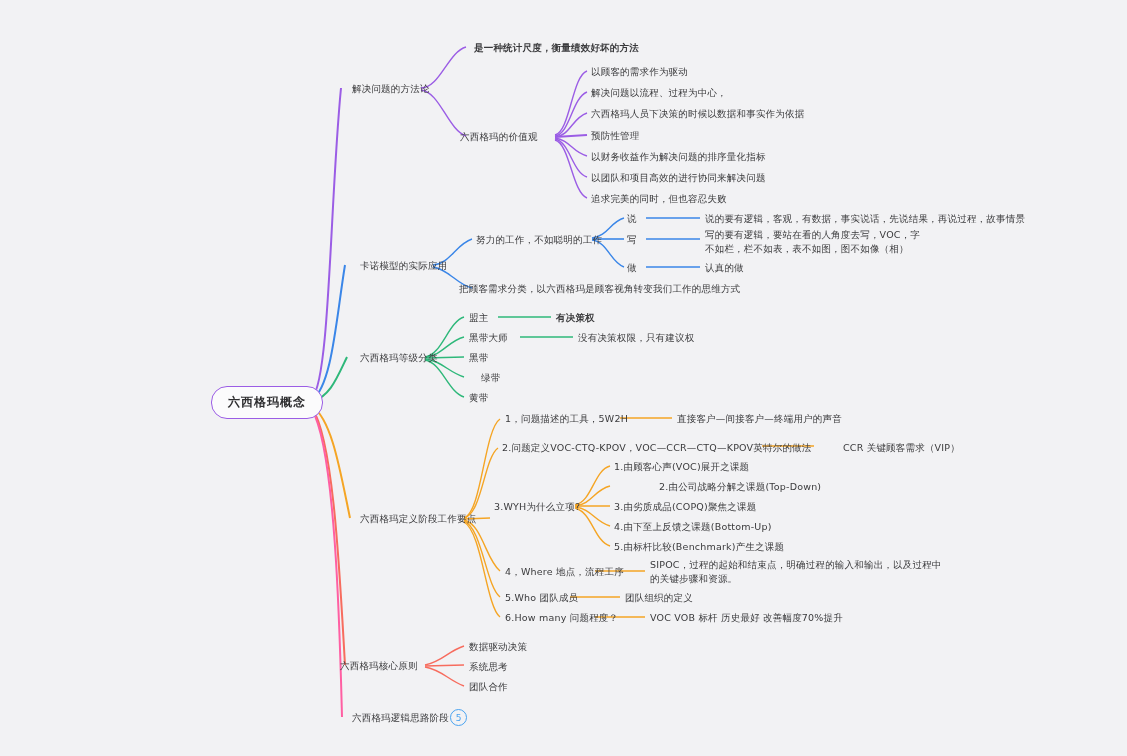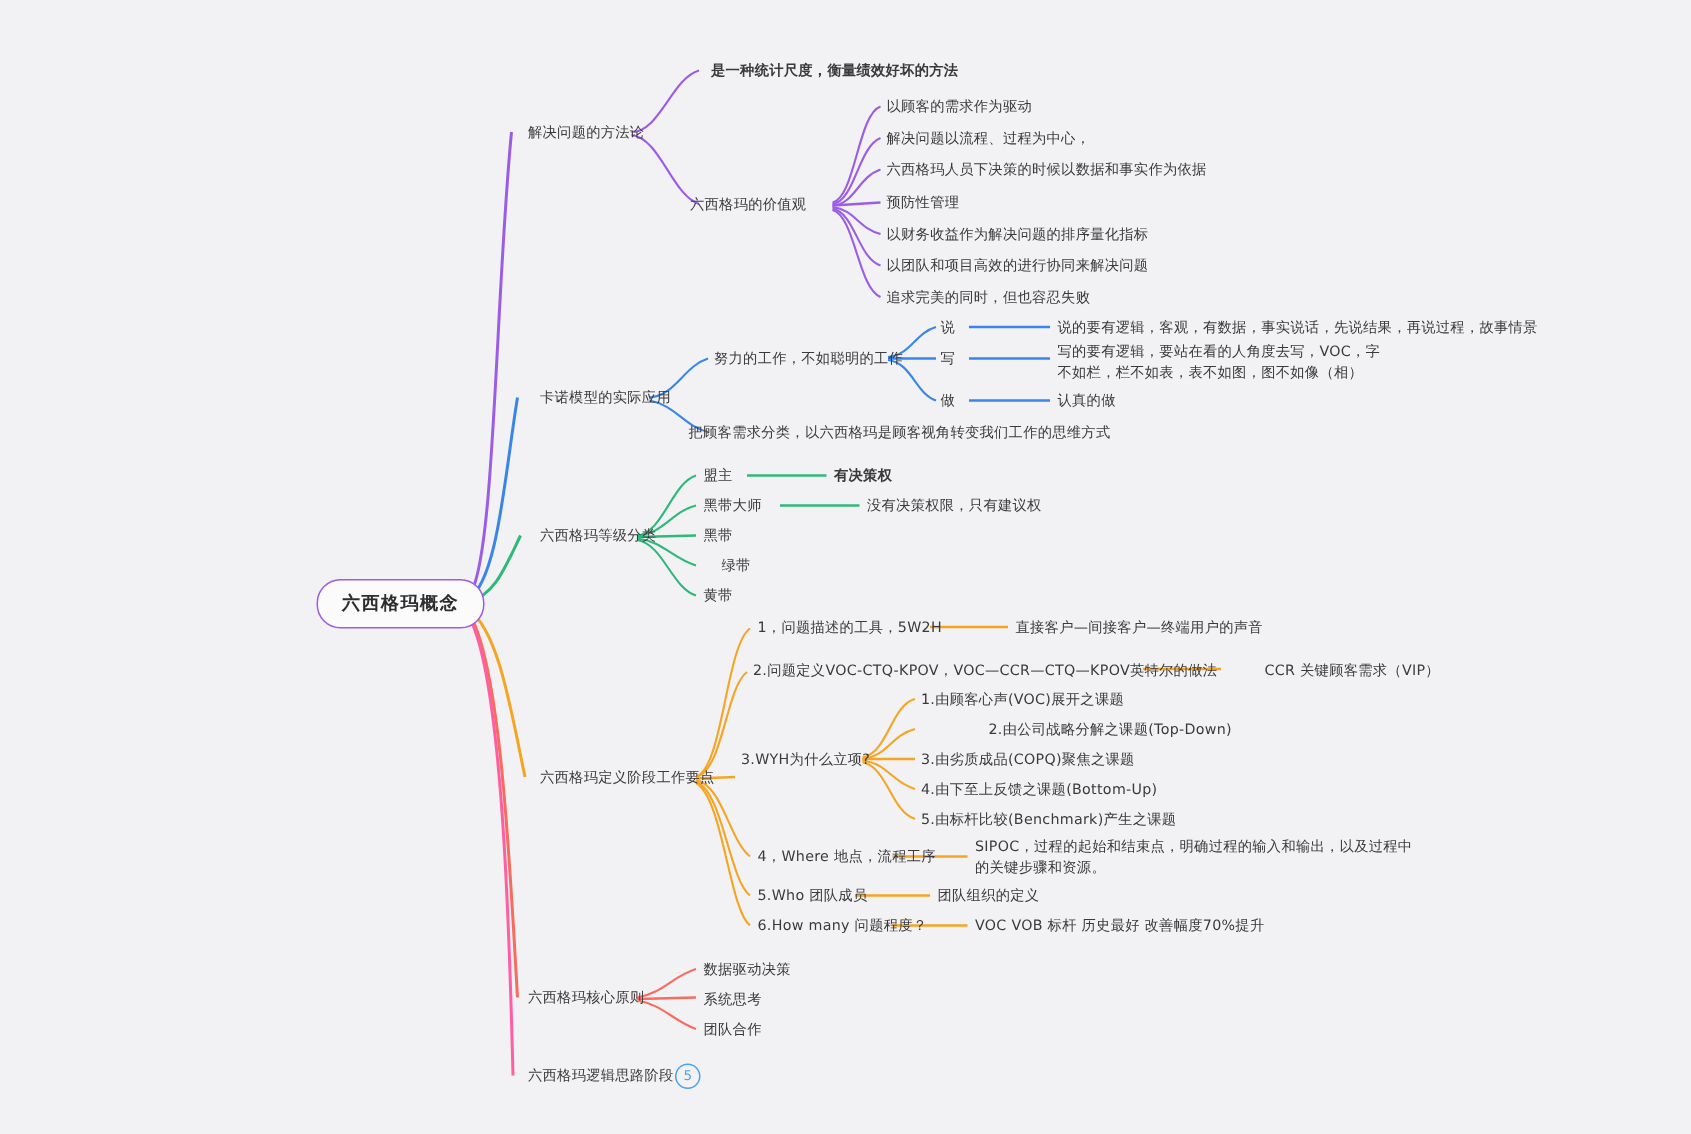--- a/index.html
+++ b/index.html
@@ -163,21 +163,21 @@
 
   <div class="node" style="left:505px;top:565px;">4，Where 地点，流程工序</div>
   <div class="node wrap" style="left:650px;top:558px;width:292px;">SIPOC，过程的起始和结束点，明确过程的输入和输出，以及过程中的关键步骤和资源。</div>
 
   <div class="node" style="left:505px;top:591px;">5.Who 团队成员</div>
   <div class="node" style="left:625px;top:591px;">团队组织的定义</div>
 
   <div class="node" style="left:505px;top:611px;">6.How many 问题程度？</div>
   <div class="node" style="left:650px;top:611px;">VOC VOB 标杆 历史最好 改善幅度70%提升</div>
 
-  <div class="node" style="left:352px;top:659px;">六西格玛核心原则</div>
+  <div class="node" style="left:340px;top:659px;">六西格玛核心原则</div>
   <div class="node" style="left:469px;top:640px;">数据驱动决策</div>
   <div class="node" style="left:469px;top:660px;">系统思考</div>
   <div class="node" style="left:469px;top:680px;">团队合作</div>
 
   <div class="node" style="left:352px;top:711px;">六西格玛逻辑思路阶段</div>
   <div class="badge" style="left:450px;top:709px;">5</div>
 
 </div>
 
 </body></html>

